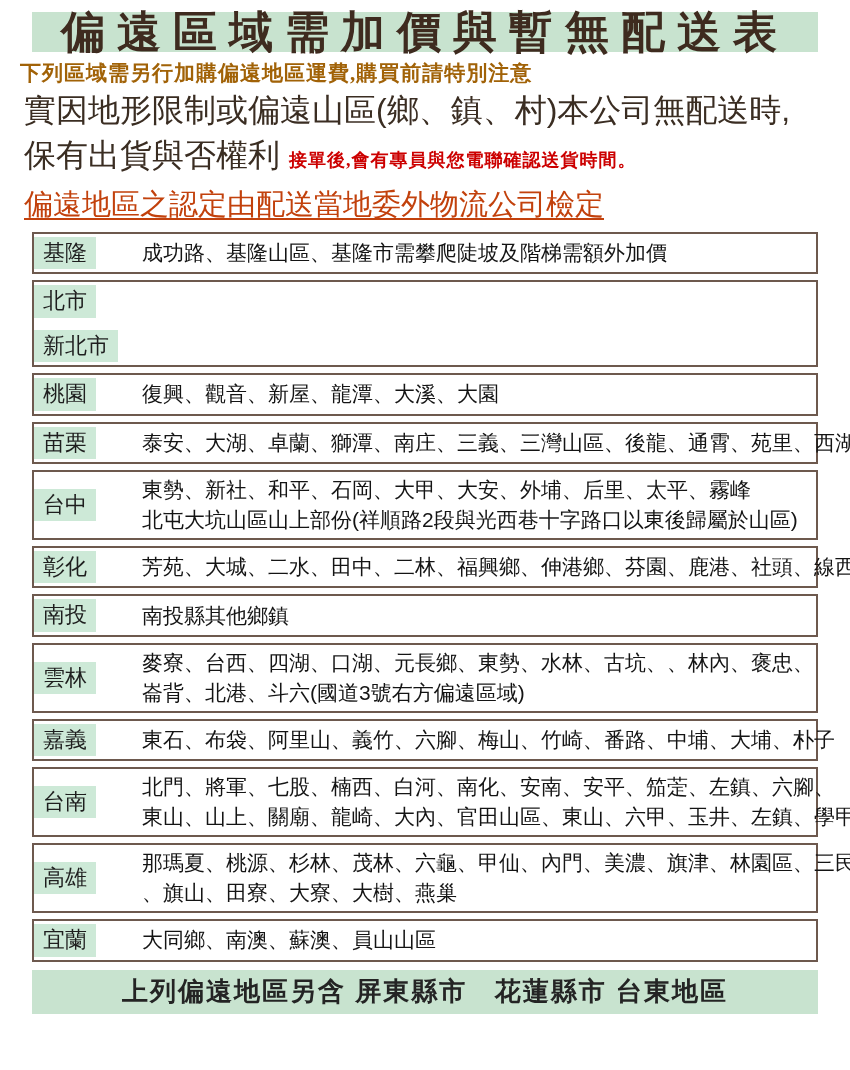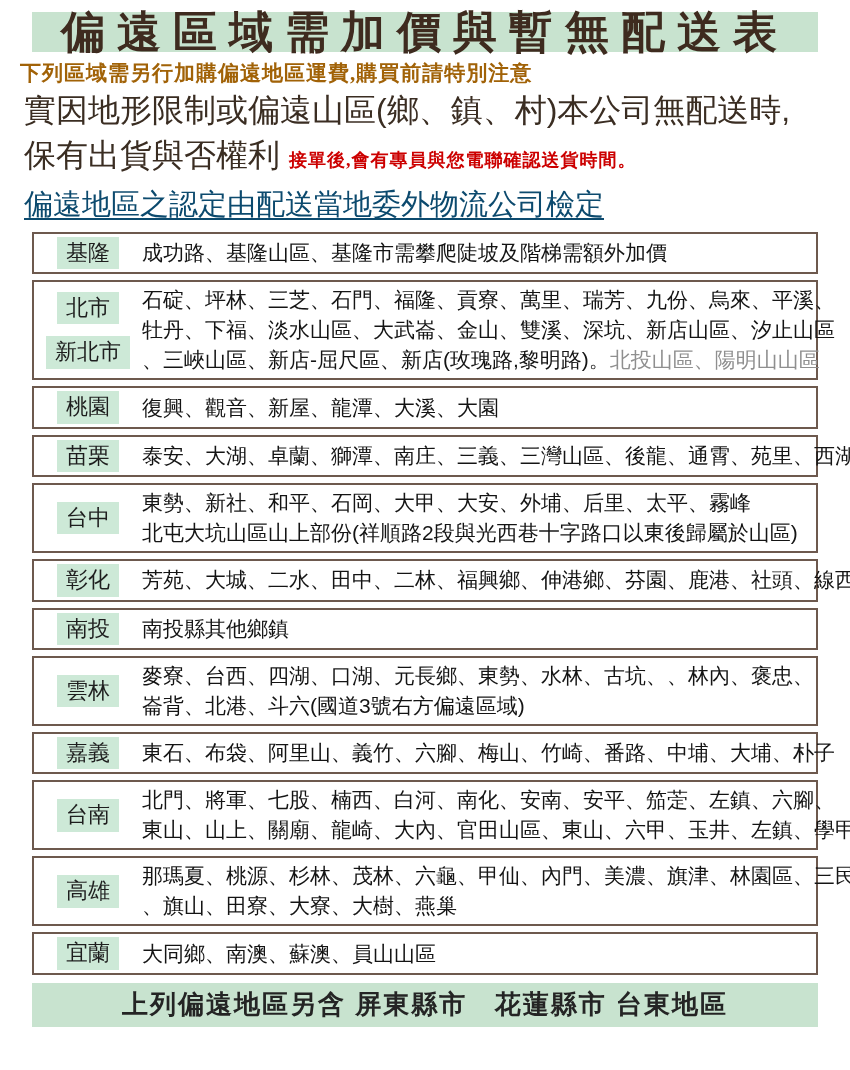--- a/index.html
+++ b/index.html
@@ -21,31 +21,31 @@
     font-family:"Liberation Serif","DejaVu Serif",serif;letter-spacing:1px;
   }
   .policy{
     margin:2px 0 0 24px;font-size:32px;color:#3a2d22;line-height:43px;white-space:nowrap;
   }
   .policy .note{
     color:#cc0000;font-size:18px;font-weight:bold;
     font-family:"Liberation Serif","DejaVu Serif",serif;letter-spacing:1px;
   }
   .cert{
-    margin:3px 0 7px 24px;font-size:29px;color:#0c4a6e;
+    margin:3px 0 7px 24px;font-size:29px;color:#c2410c;
     text-decoration:underline;text-underline-offset:4px;white-space:nowrap;
   }
   .region-table{margin:0 32px;}
   .row{
     display:flex;align-items:center;border:2px solid #6d594e;
     margin-bottom:6px;padding:3px 4px 3px 0;background:#ffffff;
   }
   .labels{
     width:108px;flex:none;display:flex;flex-direction:column;
-    gap:12px;align-items:center;justify-content:center;
+    gap:12px;align-items:flex-start;justify-content:center;
   }
   .label-box{
     background:#cde9d7;color:#1e1e1e;font-size:22px;
     padding:3px 9px;line-height:1.2;white-space:nowrap;
   }
   .content{flex:1;font-size:21px;color:#141414;line-height:30px;}
   .content .line{white-space:nowrap;}
   .muted{color:#8f8f8f;}
   .footer{
     margin:8px 32px 0;height:44px;background:#c8e3cf;
@@ -77,25 +77,20 @@
           <div class="label-box">基隆</div>
         </div>
         <div class="content">
           <div class="line"><span>成功路、基隆山區、基隆市需攀爬陡坡及階梯需額外加價</span></div>
         </div>
       </div>
       <div class="row">
         <div class="labels">
           <div class="label-box">北市</div>
           <div class="label-box">新北市</div>
-        </div>
-        <div class="content">
-          <div class="line"><span>石碇、坪林、三芝、石門、福隆、貢寮、萬里、瑞芳、九份、烏來、平溪、</span></div>
-          <div class="line"><span>牡丹、下福、淡水山區、大武崙、金山、雙溪、深坑、新店山區、汐止山區</span></div>
-          <div class="line"><span>、三峽山區、新店-屈尺區、新店(玫瑰路,黎明路)。</span><span class="muted">北投山區、陽明山山區</span></div>
         </div>
       </div>
       <div class="row">
         <div class="labels">
           <div class="label-box">桃園</div>
         </div>
         <div class="content">
           <div class="line"><span>復興、觀音、新屋、龍潭、大溪、大園</span></div>
         </div>
       </div>

